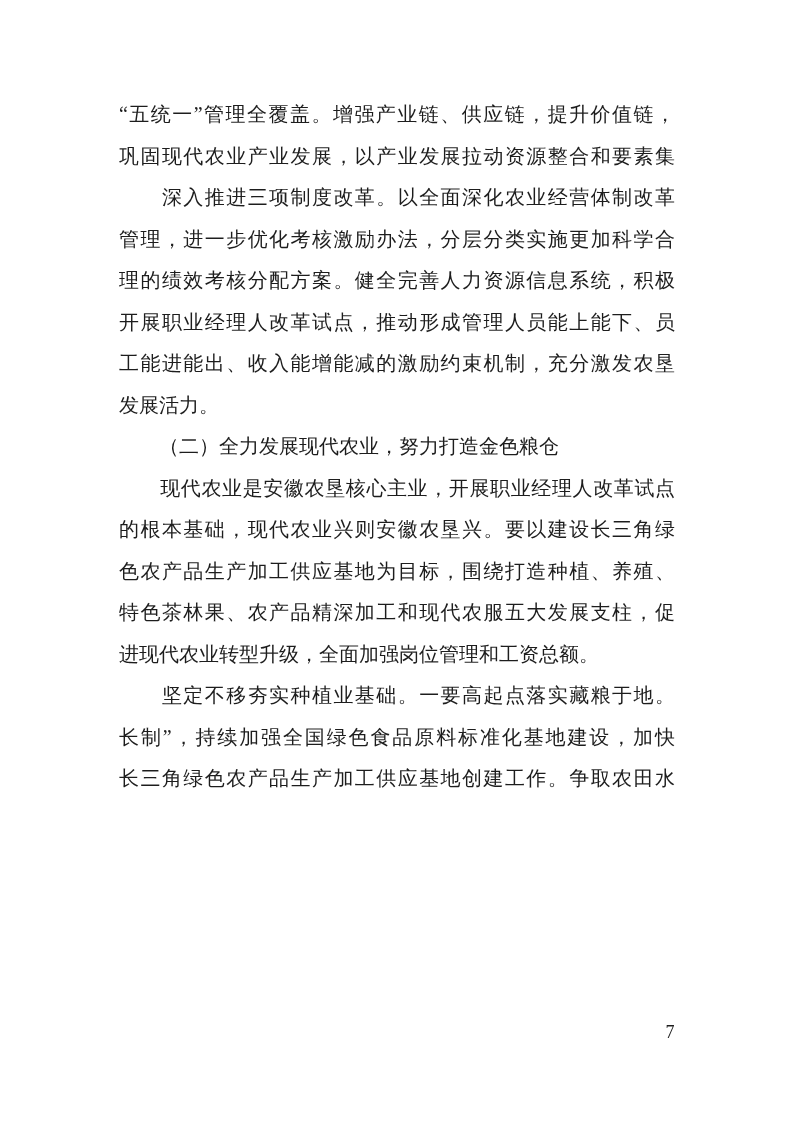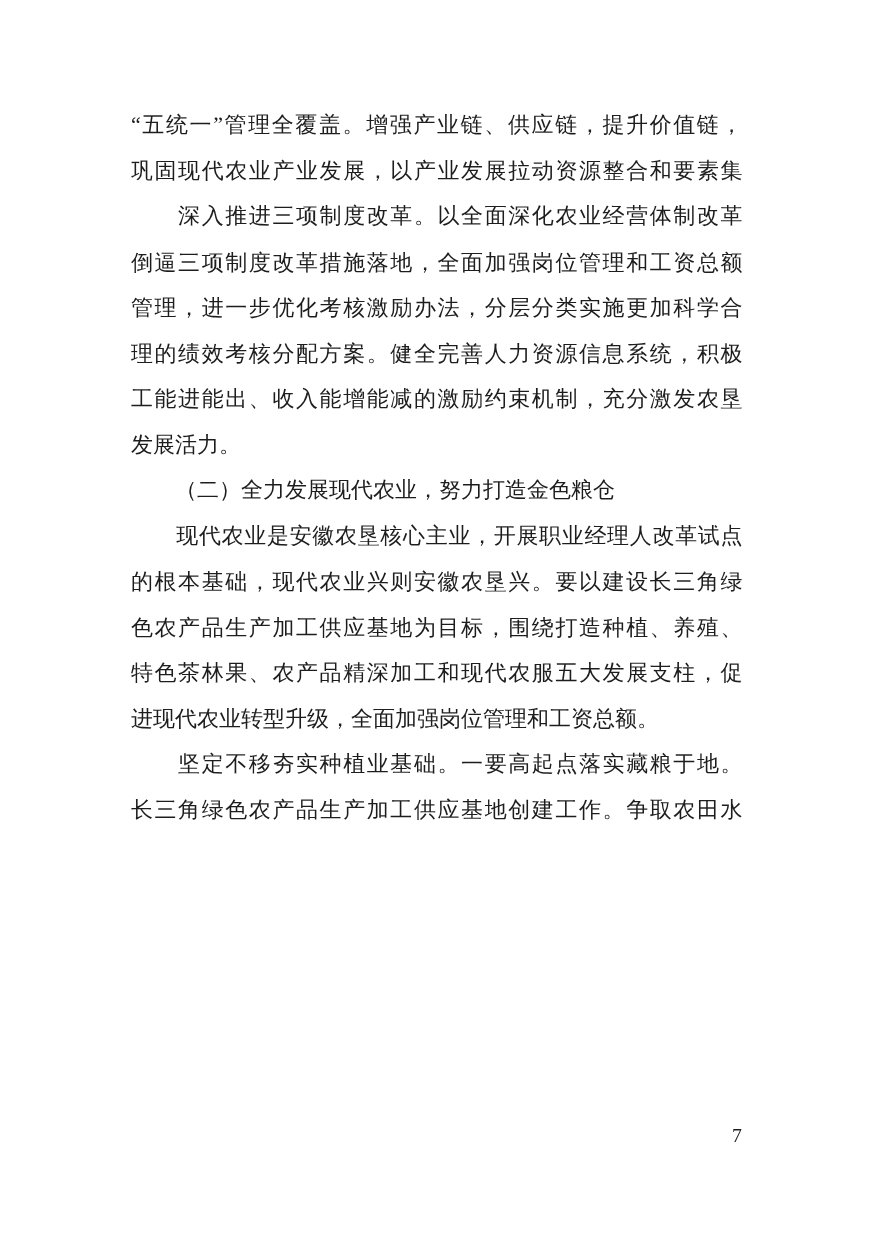--- a/index.html
+++ b/index.html
@@ -46,28 +46,29 @@
   }
 </style>
 </head>
 <body>
 
 <div class="page">
   <div class="text-block">
     <div class="line">“五统一”管理全覆盖。增强产业链、供应链，提升价值链，</div>
     <div class="line">巩固现代农业产业发展，以产业发展拉动资源整合和要素集</div>
     <div class="line">　　深入推进三项制度改革。以全面深化农业经营体制改革</div>
-    <div class="line">倒逼三项制度改革措施落地，全面加强岗位管理和工资总额</div>
     <div class="line">管理，进一步优化考核激励办法，分层分类实施更加科学合</div>
     <div class="line">理的绩效考核分配方案。健全完善人力资源信息系统，积极</div>
+    <div class="line">开展职业经理人改革试点，推动形成管理人员能上能下、员</div>
     <div class="line">工能进能出、收入能增能减的激励约束机制，充分激发农垦</div>
     <div class="line short">发展活力。</div>
     <div class="line short">　　（二）全力发展现代农业，努力打造金色粮仓</div>
     <div class="line">　　现代农业是安徽农垦核心主业，开展职业经理人改革试点</div>
     <div class="line">的根本基础，现代农业兴则安徽农垦兴。要以建设长三角绿</div>
     <div class="line">色农产品生产加工供应基地为目标，围绕打造种植、养殖、</div>
     <div class="line">特色茶林果、农产品精深加工和现代农服五大发展支柱，促</div>
     <div class="line short">进现代农业转型升级，全面加强岗位管理和工资总额。</div>
     <div class="line">　　坚定不移夯实种植业基础。一要高起点落实藏粮于地。</div>
+    <div class="line">长制”，持续加强全国绿色食品原料标准化基地建设，加快</div>
     <div class="line">长三角绿色农产品生产加工供应基地创建工作。争取农田水</div>
   </div>
   <div class="page-number">7</div>
 </div>
 
 </body></html>

